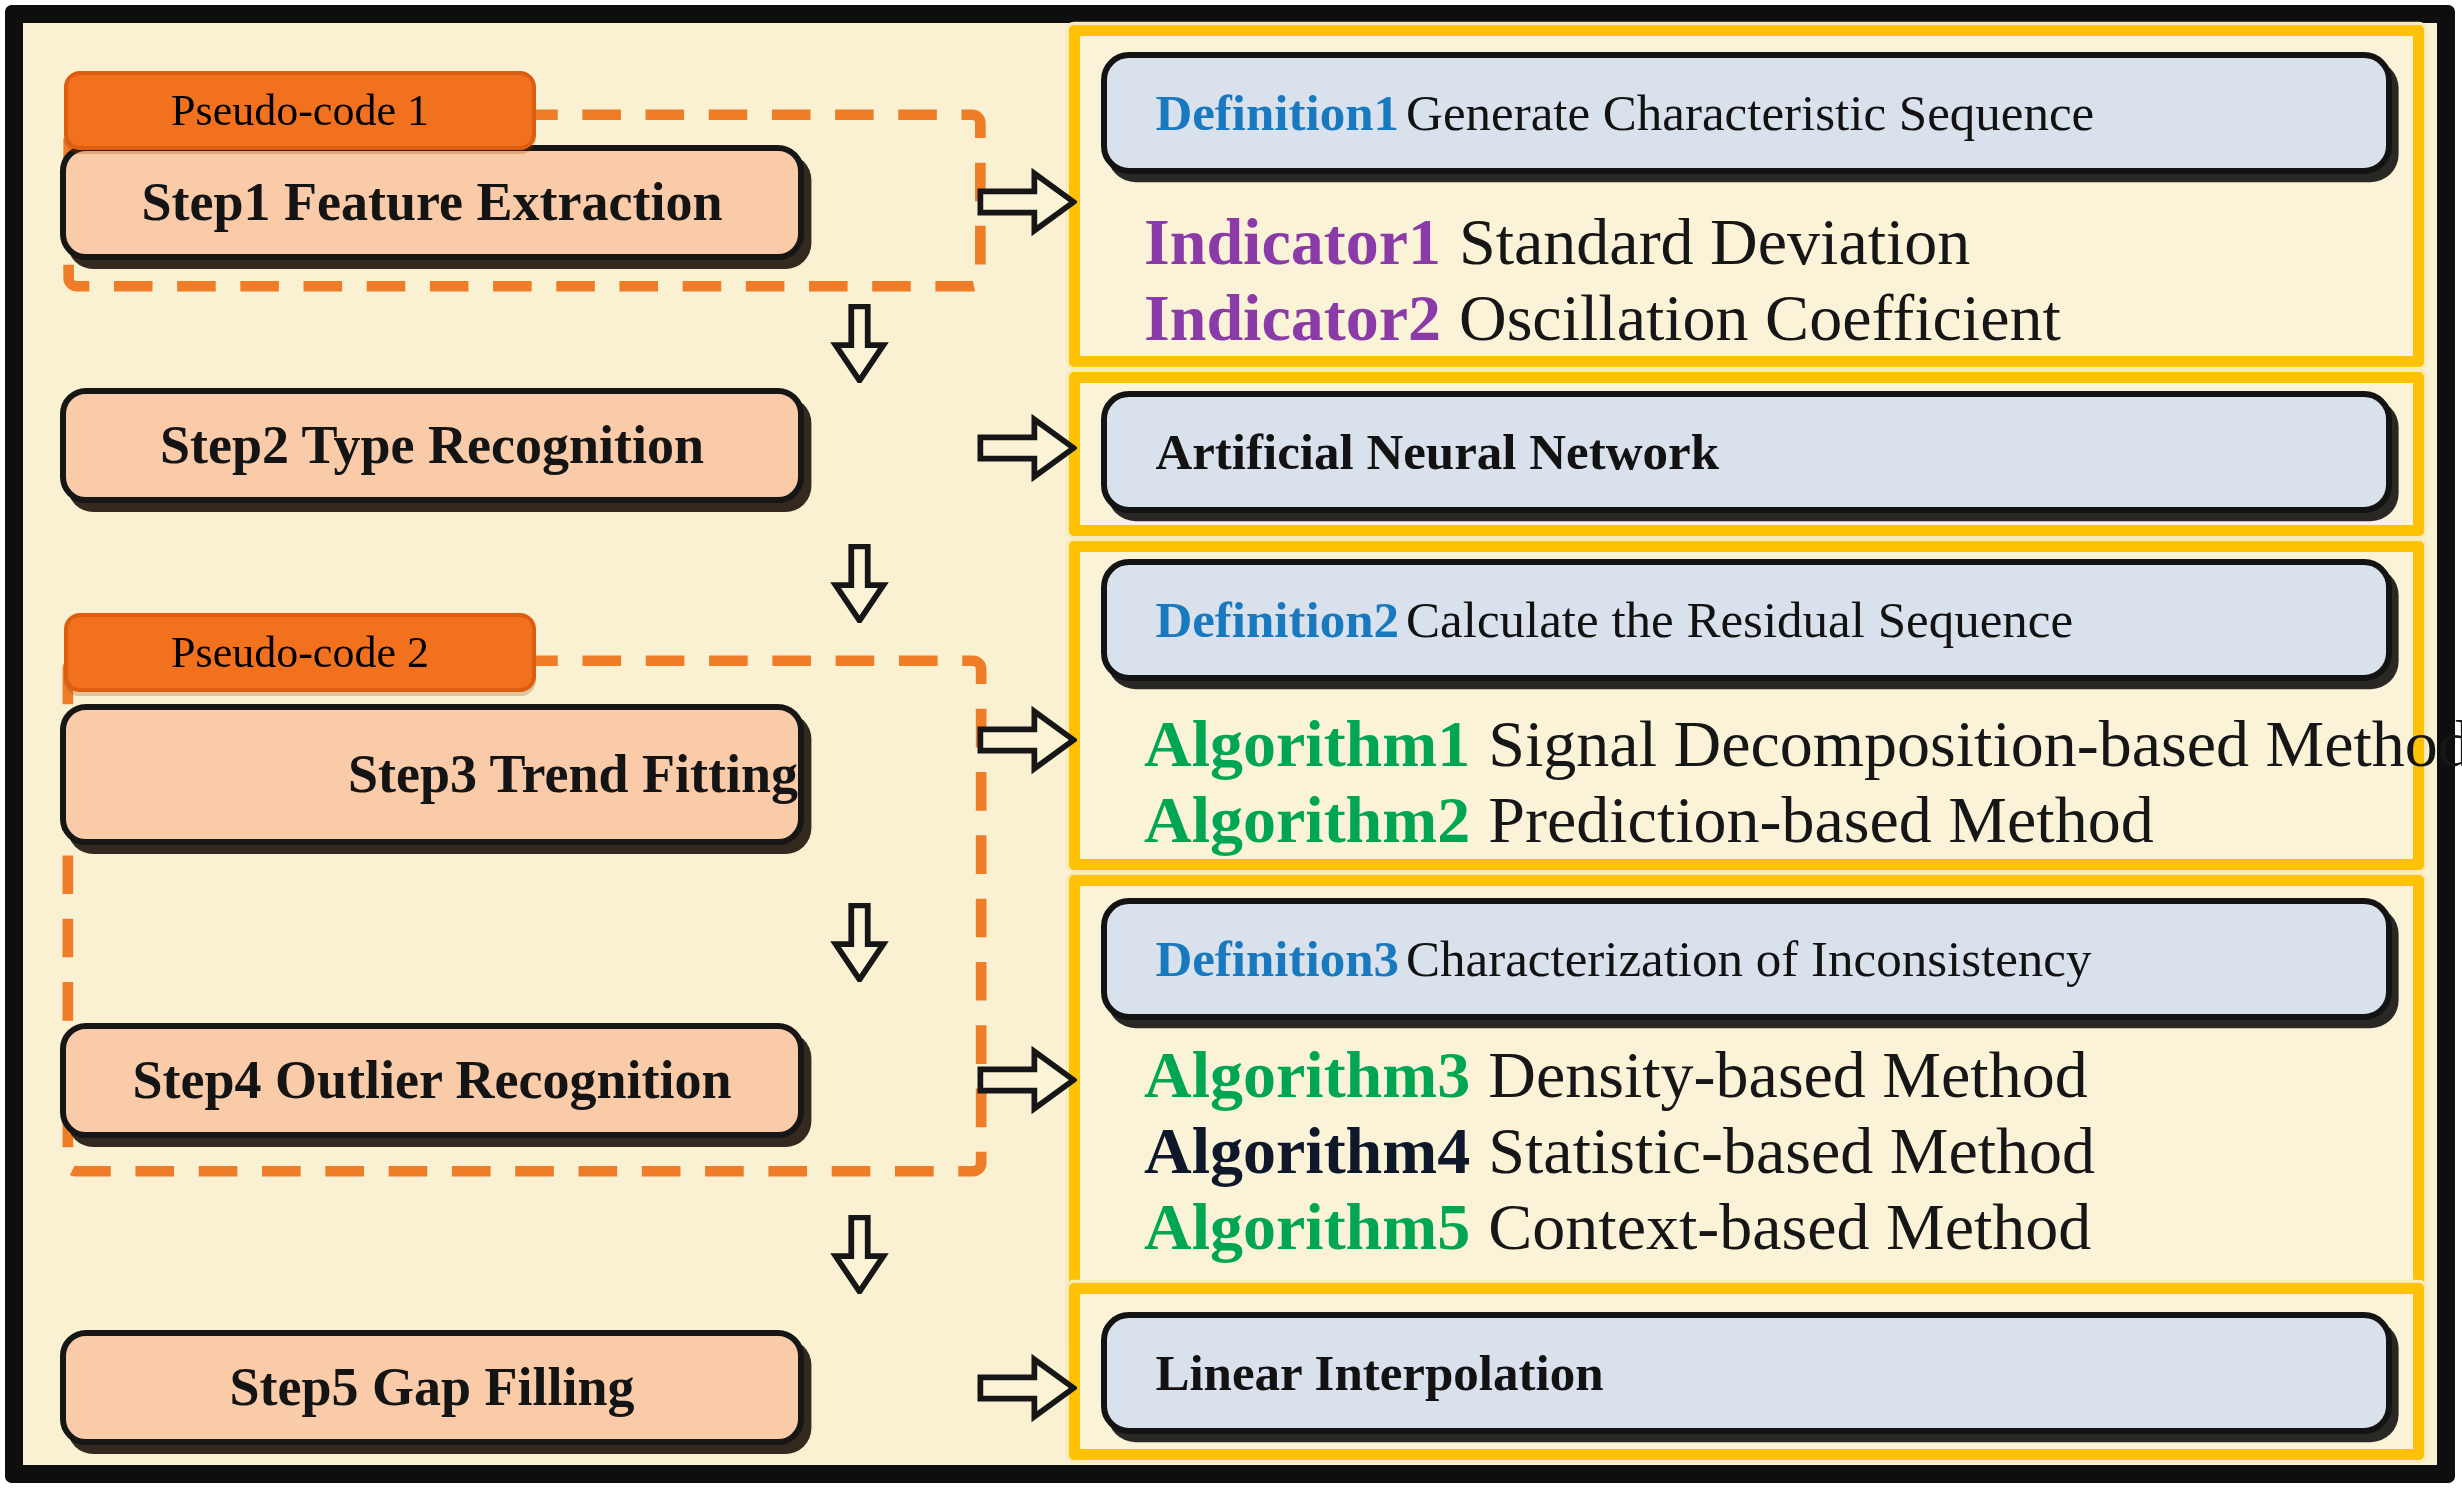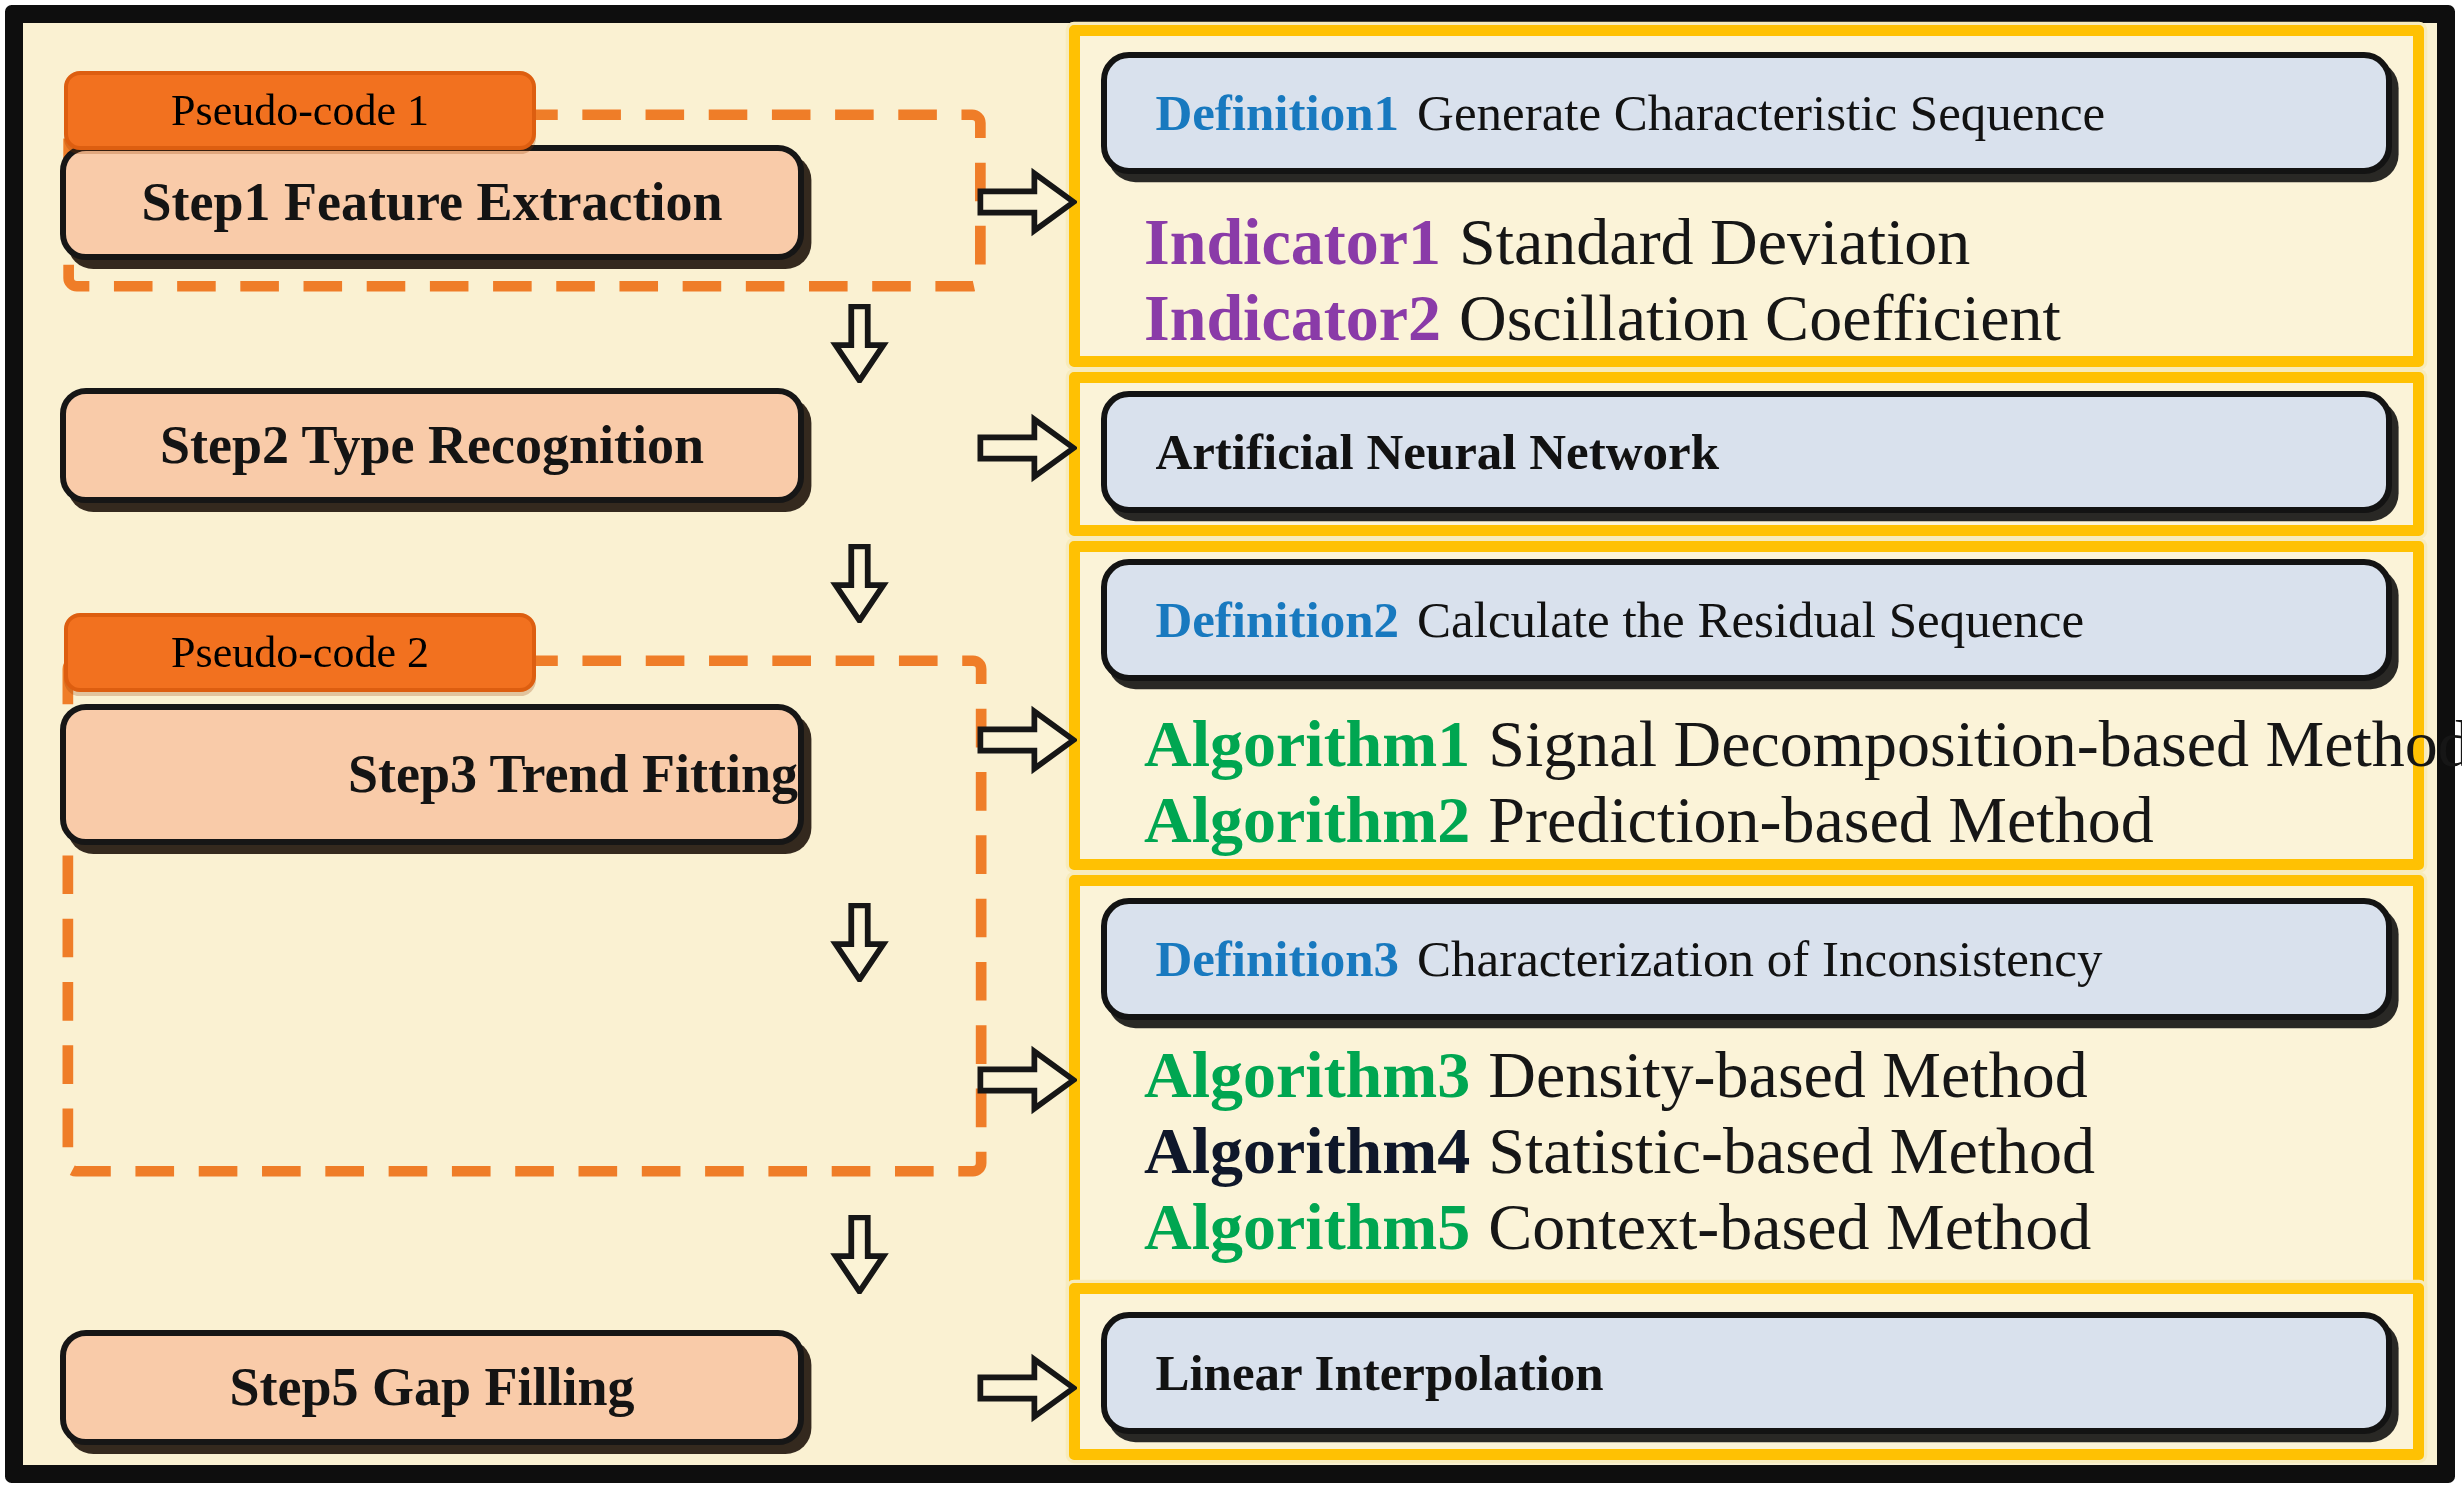--- a/index.html
+++ b/index.html
@@ -66,21 +66,21 @@
     background:#D9E1ED;border:6.6px solid #131313;border-radius:28px;
     box-shadow:6.6px 8.2px 0 rgba(18,18,18,0.9);
     display:flex;align-items:center;padding-left:48px;
     font-size:51px;color:#121212;white-space:nowrap;
   }
   .p1 .tbox{margin-top:16.4px;}
   .p2 .tbox{margin-top:8.2px;font-family:Liberation Serif, serif;}
   .p3 .tbox{margin-top:6.6px;}
   .p4 .tbox{margin-top:11.5px;}
   .p5 .tbox{margin-top:18px;}
-  .kw{font-weight:bold;margin-right:18px;}
+  .kw{font-weight:bold;margin-right:7px;}
   .kw:empty{margin-right:0;}
   .tt{color:#121212;}
   .tt.bold{font-weight:bold;}
   .items{
     position:absolute;left:0;right:0;padding-left:64px;
     font-size:66px;color:#161616;white-space:nowrap;
   }
   .p1 .items{top:168px;}
   .p3 .items{top:154px;}
   .p4 .items{top:151px;}
@@ -105,20 +105,23 @@
 
   <div class="step s1">
     <span>Step1 Feature Extraction</span>
   </div>
   <div class="step s2">
     <span>Step2 Type Recognition</span>
   </div>
   <div class="step s3">
     <span>Step3 Trend Fitting</span>
   </div>
+  <div class="step s4">
+    <span>Step4 Outlier Recognition</span>
+  </div>
   <div class="step s5">
     <span>Step5 Gap Filling</span>
   </div>
 
   <svg class="arrow ad1" width="61" height="79" viewBox="0 0 74 96">
     <polygon points="27,3 47,3 47,50 66,50 37,93 8,50 27,50" fill="#FBF3D6" stroke="#161616" stroke-width="7" stroke-linejoin="miter"></polygon>
   </svg>
   <svg class="arrow ad2" width="61" height="79" viewBox="0 0 74 96">
     <polygon points="27,3 47,3 47,50 66,50 37,93 8,50 27,50" fill="#FBF3D6" stroke="#161616" stroke-width="7" stroke-linejoin="miter"></polygon>
   </svg>

